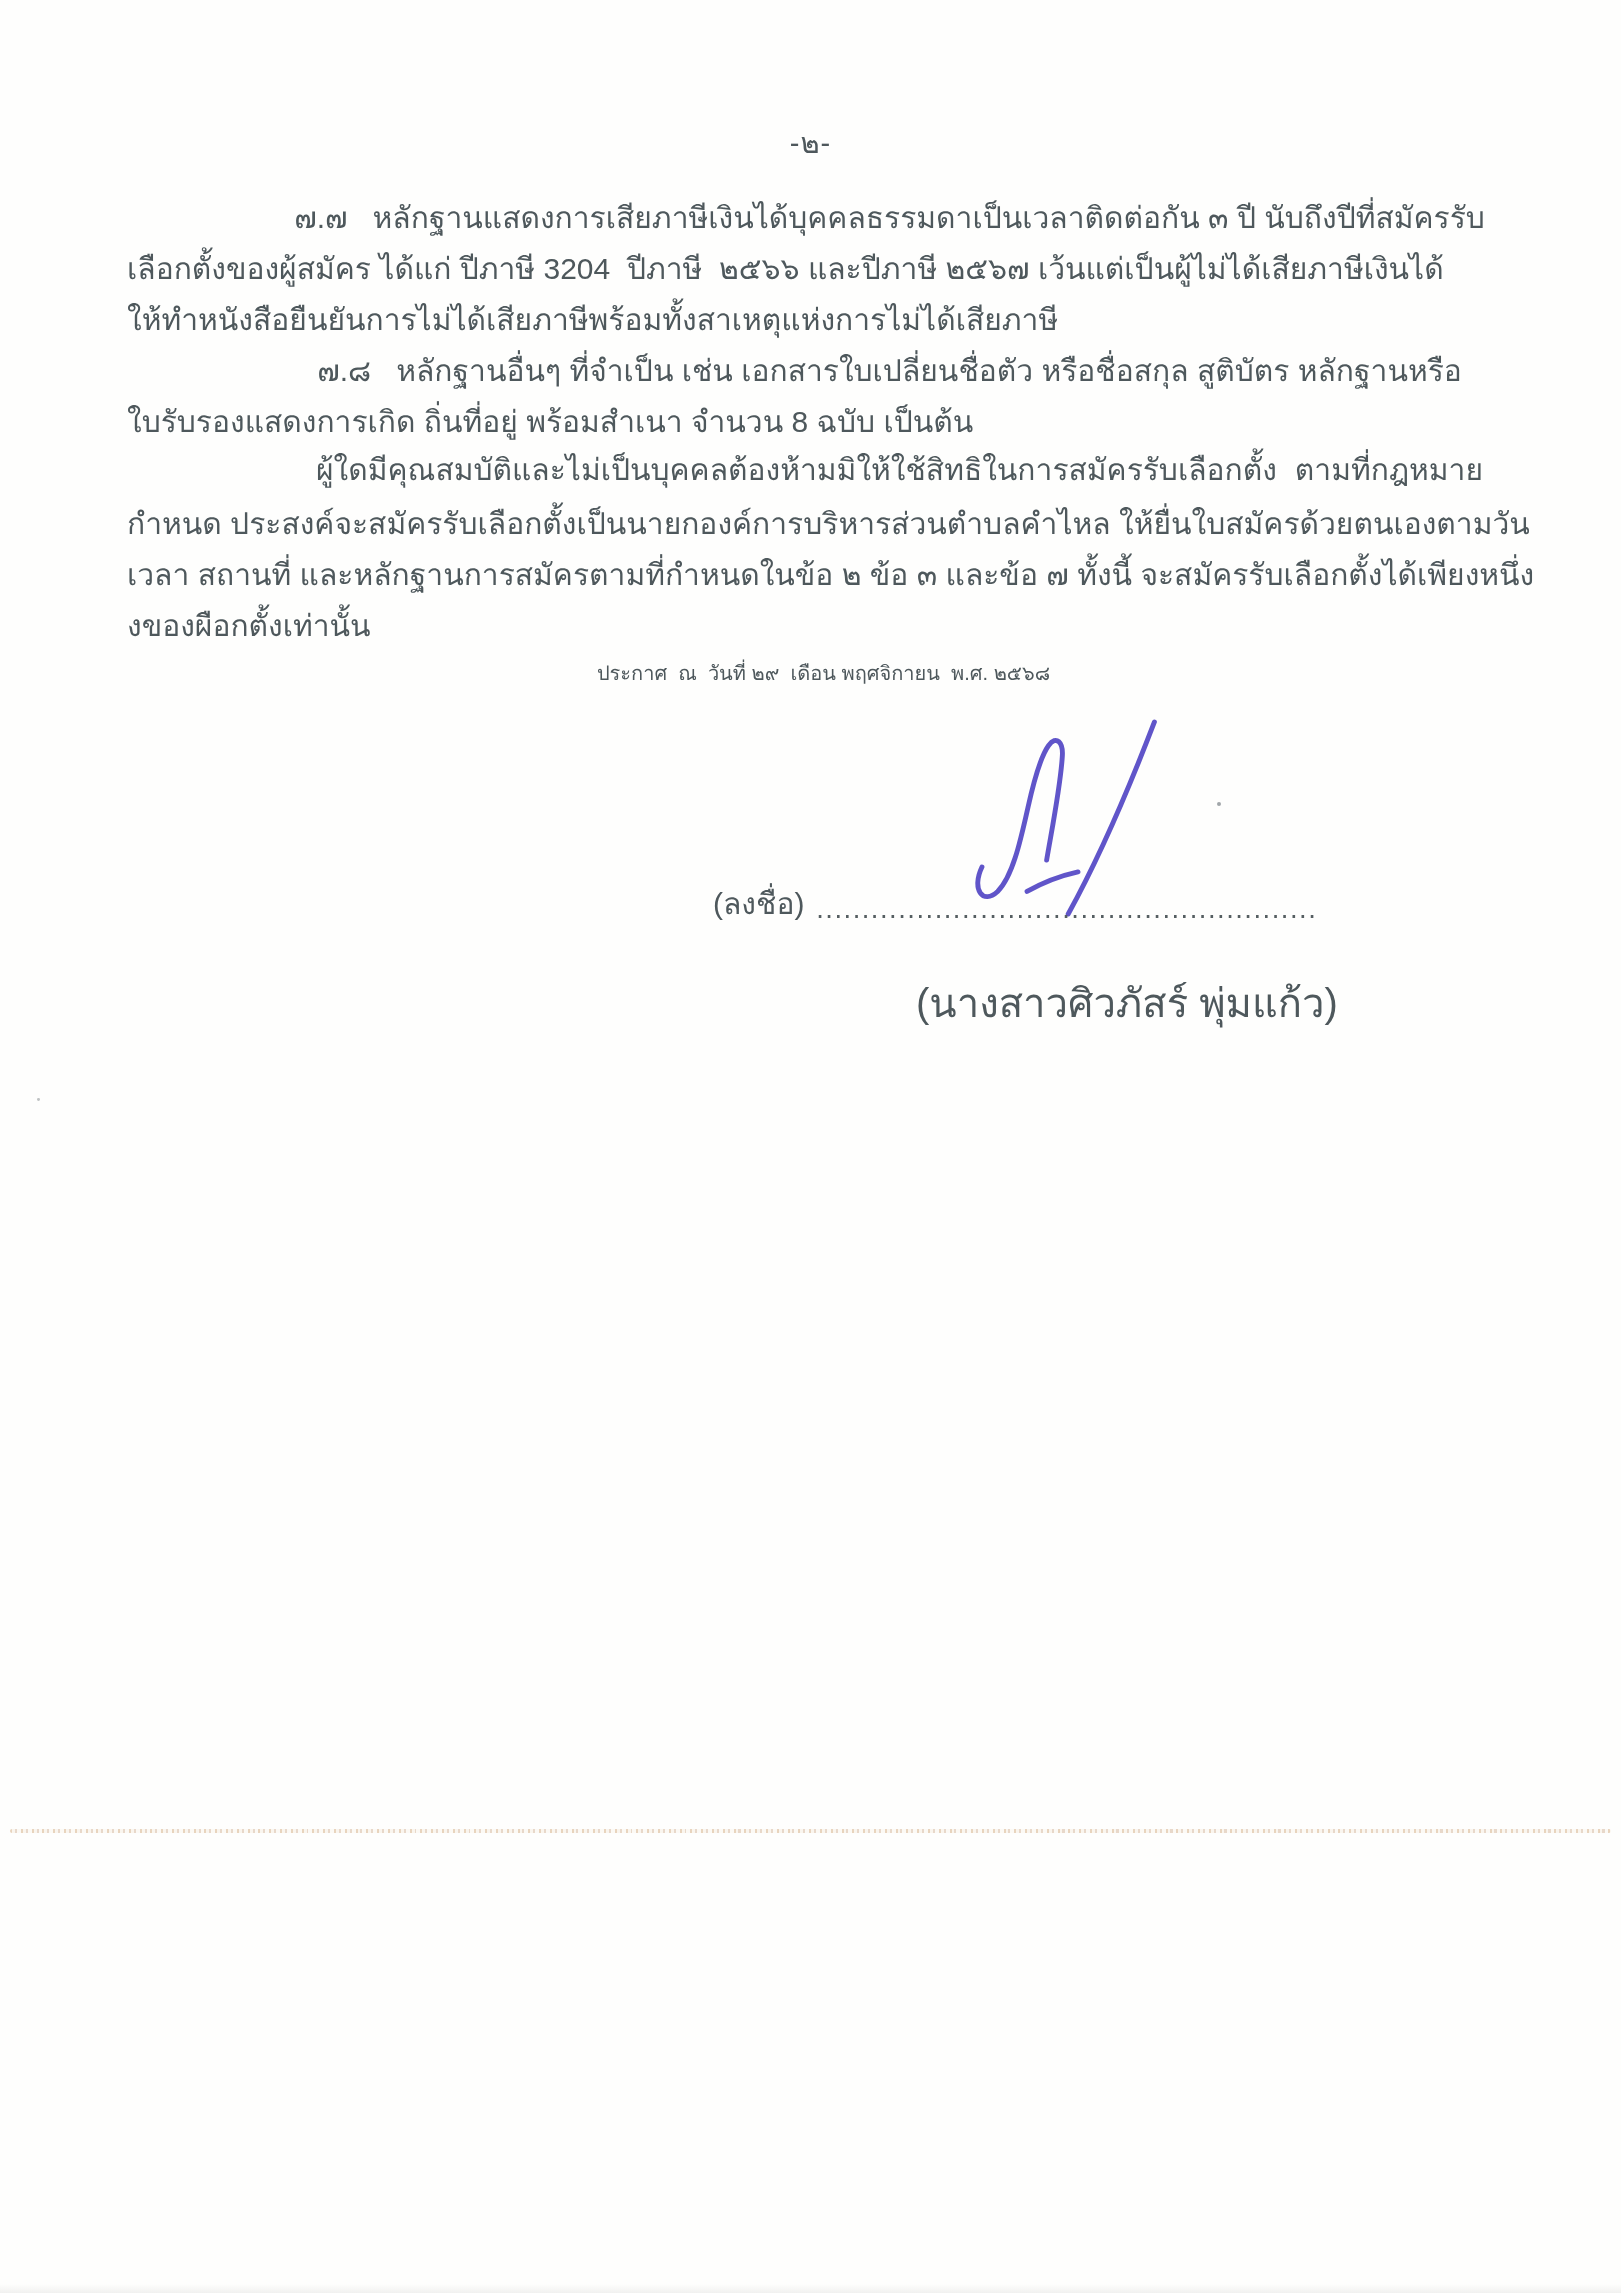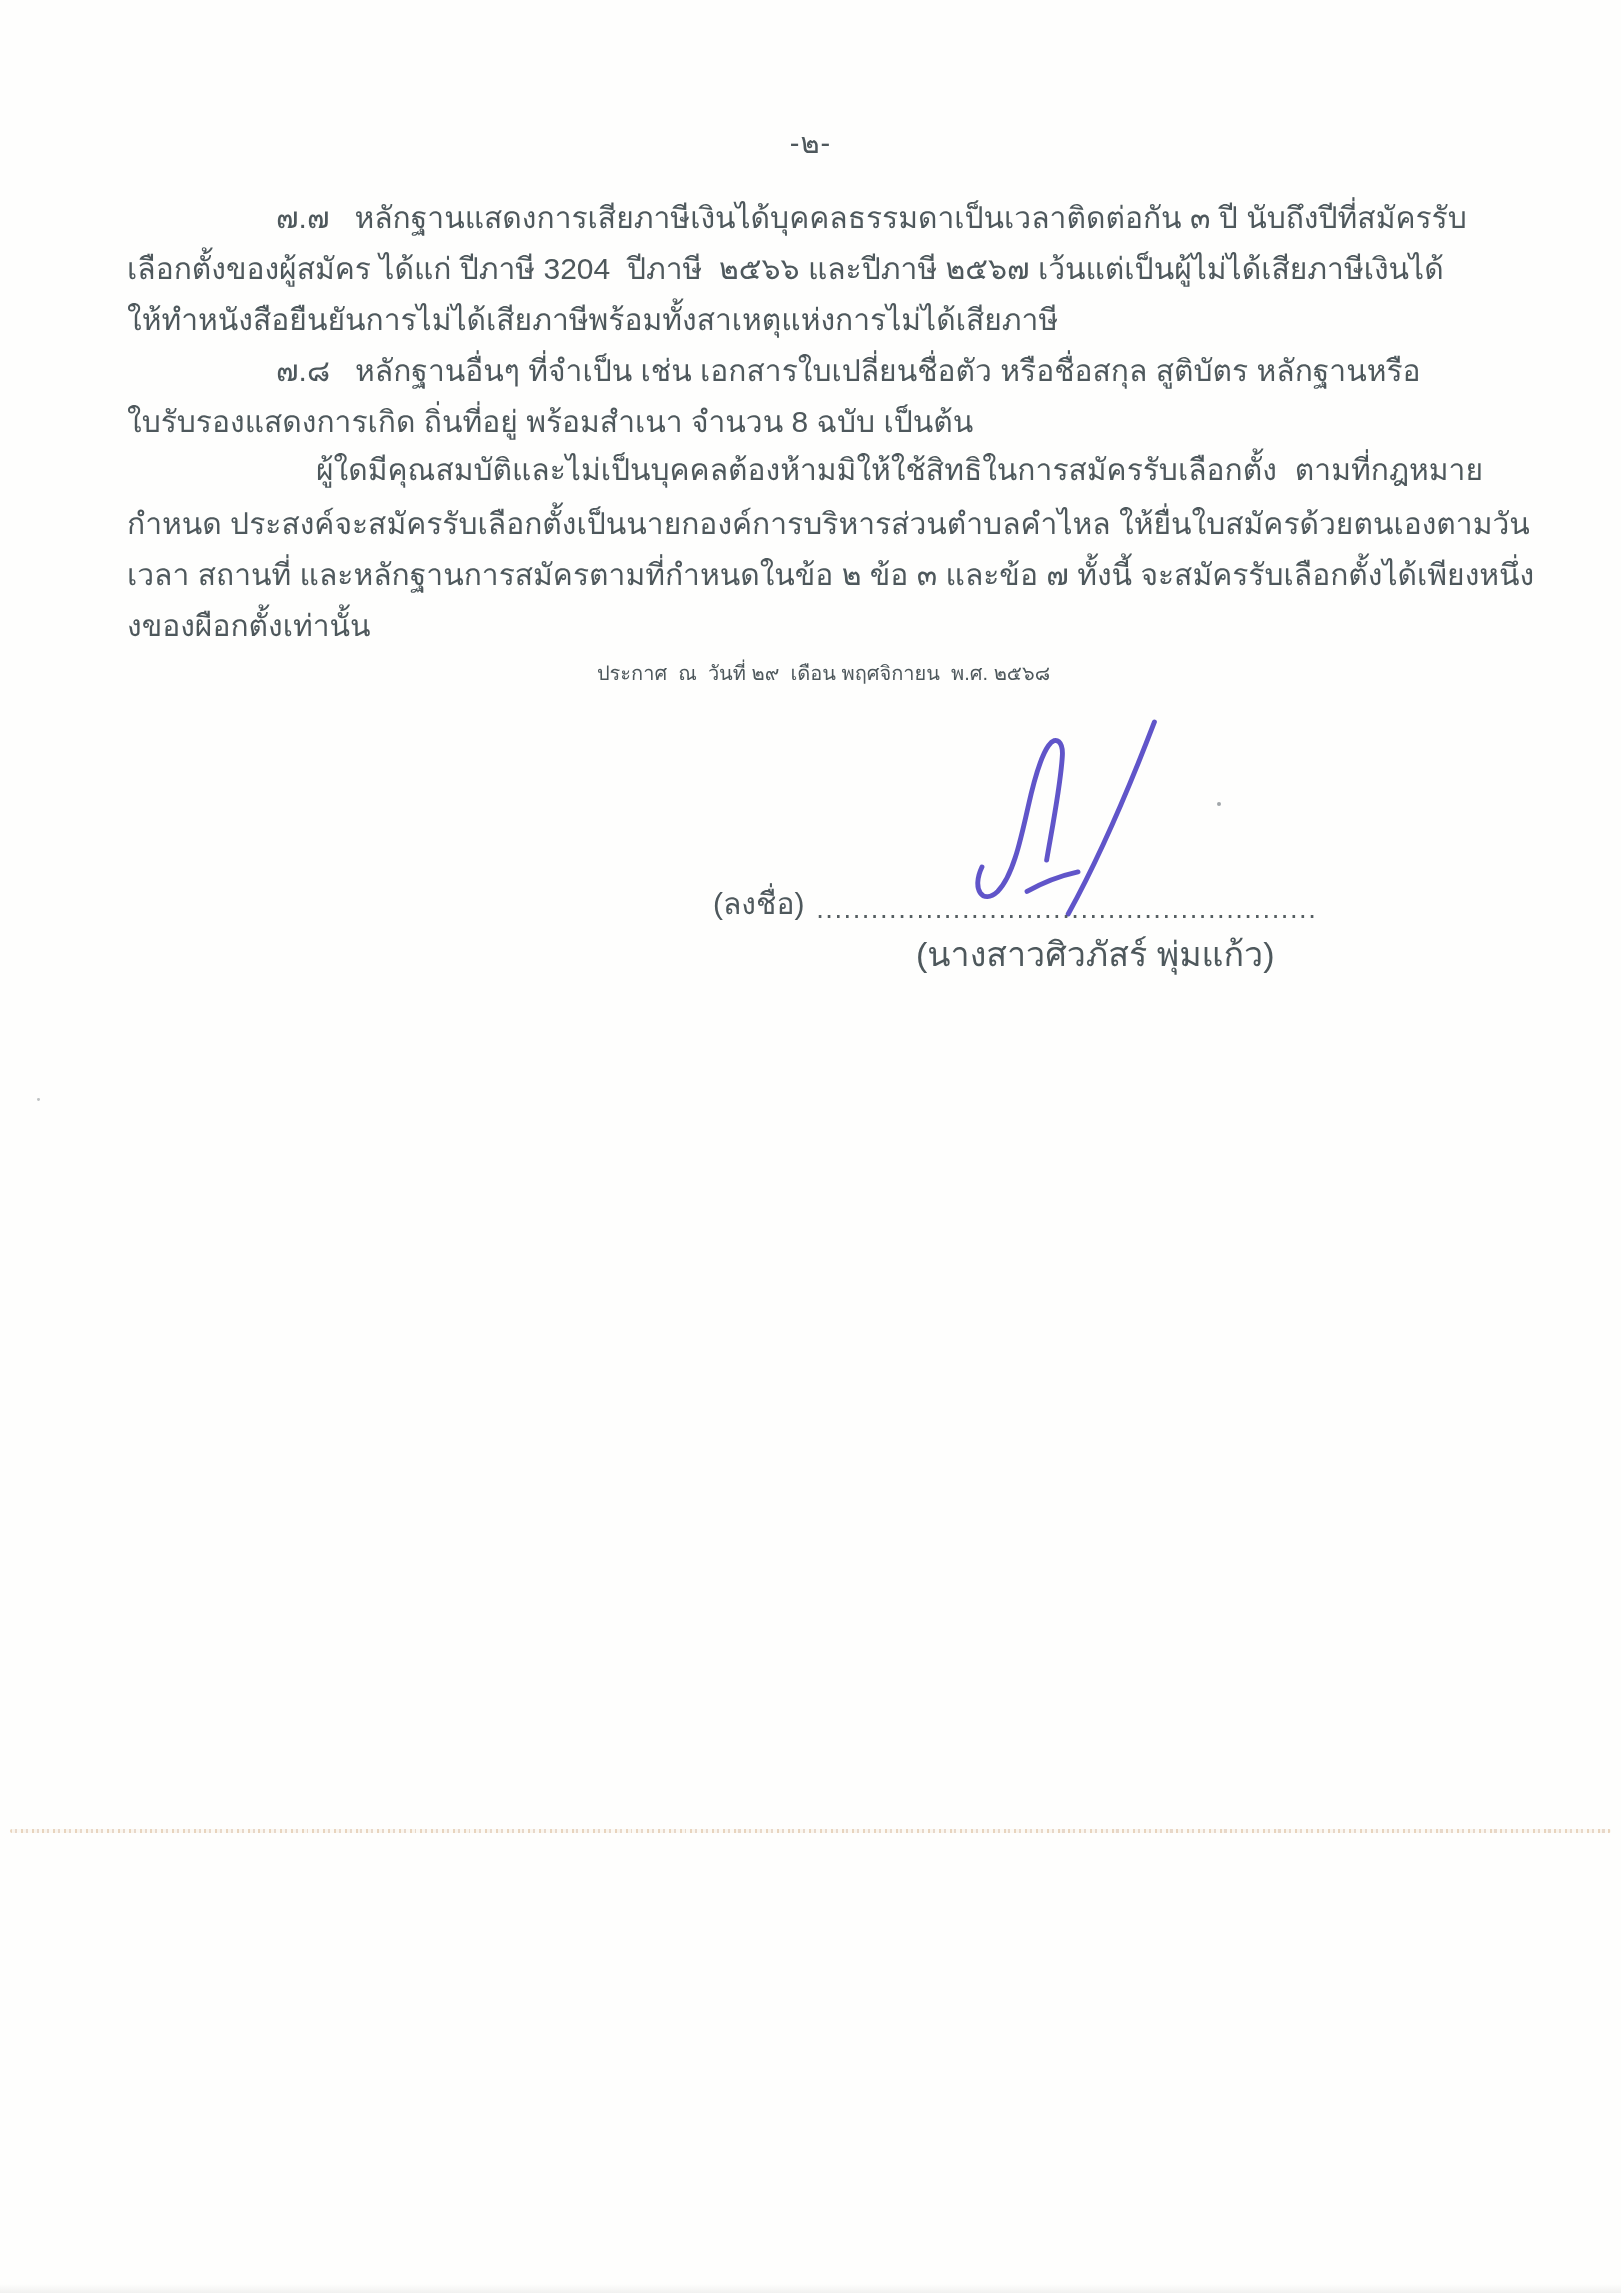--- a/index.html
+++ b/index.html
@@ -30,21 +30,21 @@
   }
   .body-text {
     position: absolute;
     top: 192px;
     left: 127px;
     width: 1376px;
     font-size: 30px;
     line-height: 51px;
   }
   .line { white-space: pre; }
-  .indent-num { text-indent: 149px; }
+  .indent-num { text-indent: 149px; text-align: center; }
   .indent-par { text-indent: 189px; font-family: Liberation Mono, monospace; }
   .announce-line {
     position: absolute;
     top: 657px;
     left: 25.5px;
     width: 1596px;
     text-align: center;
     font-size: 20px;
     white-space: pre;
   }
@@ -59,23 +59,23 @@
   }
   .sign-dots {
     margin-left: 11.8px;
     font-size: 27.4px;
     letter-spacing: 1.5px;
     line-height: 37px;
     color: #555e61;
   }
   .signer-name {
     position: absolute;
-    top: 927px;
+    top: 971px;
     left: 916px;
-    font-size: 34px;
+    font-size: 40px;
     white-space: pre;
     text-align: center;
   }
   .signer-title {
     position: absolute;
     top: 974px;
     left: 632px;
     font-size: 30px;
     white-space: pre;
   }

